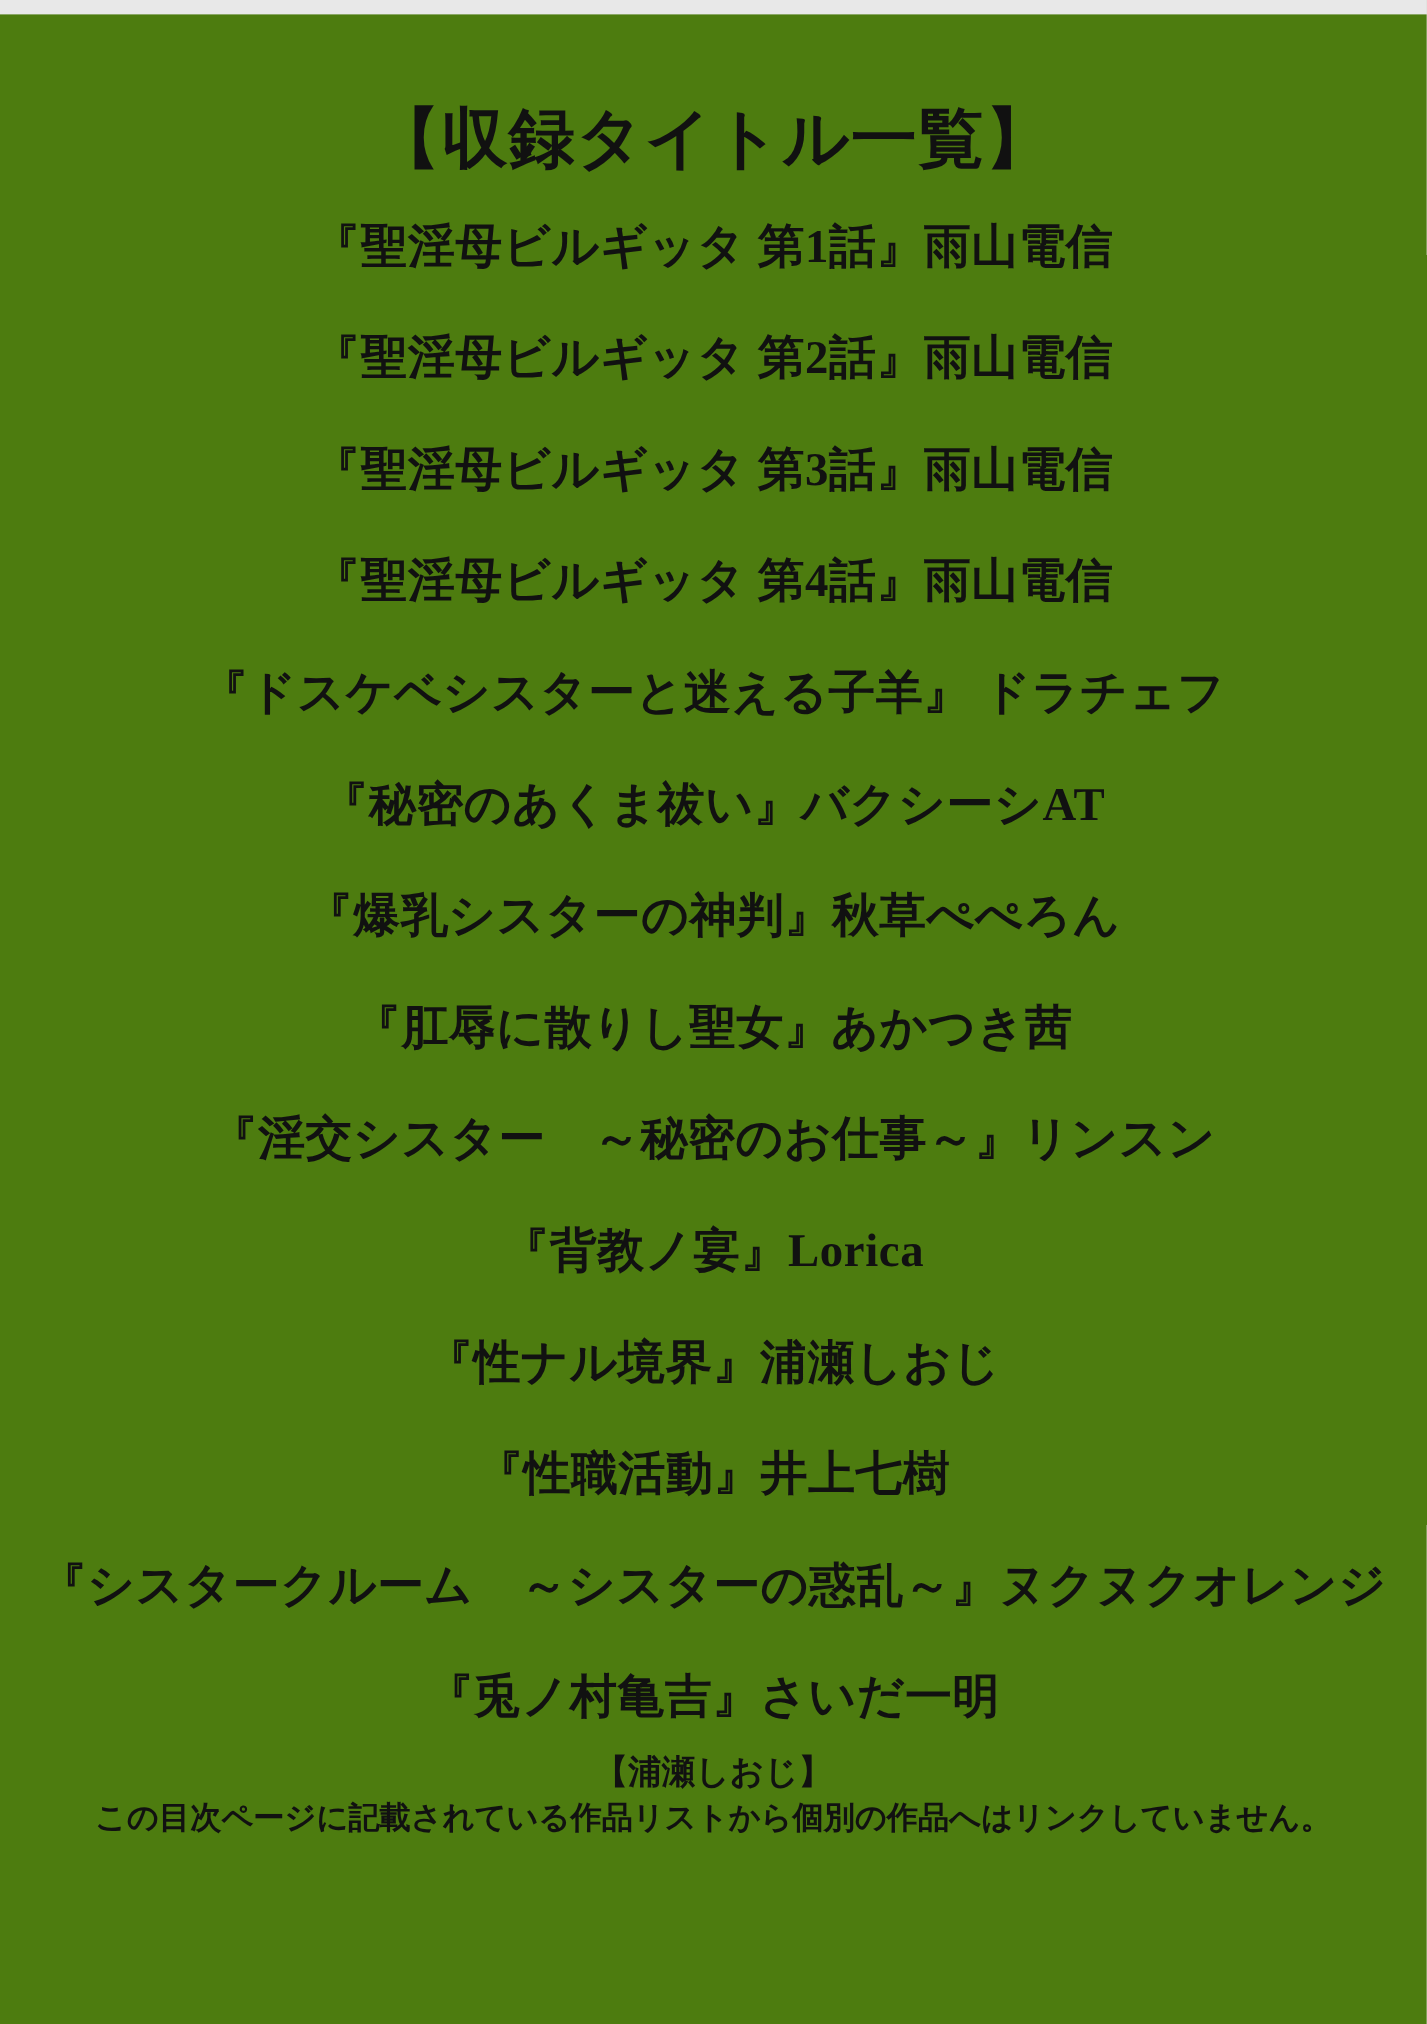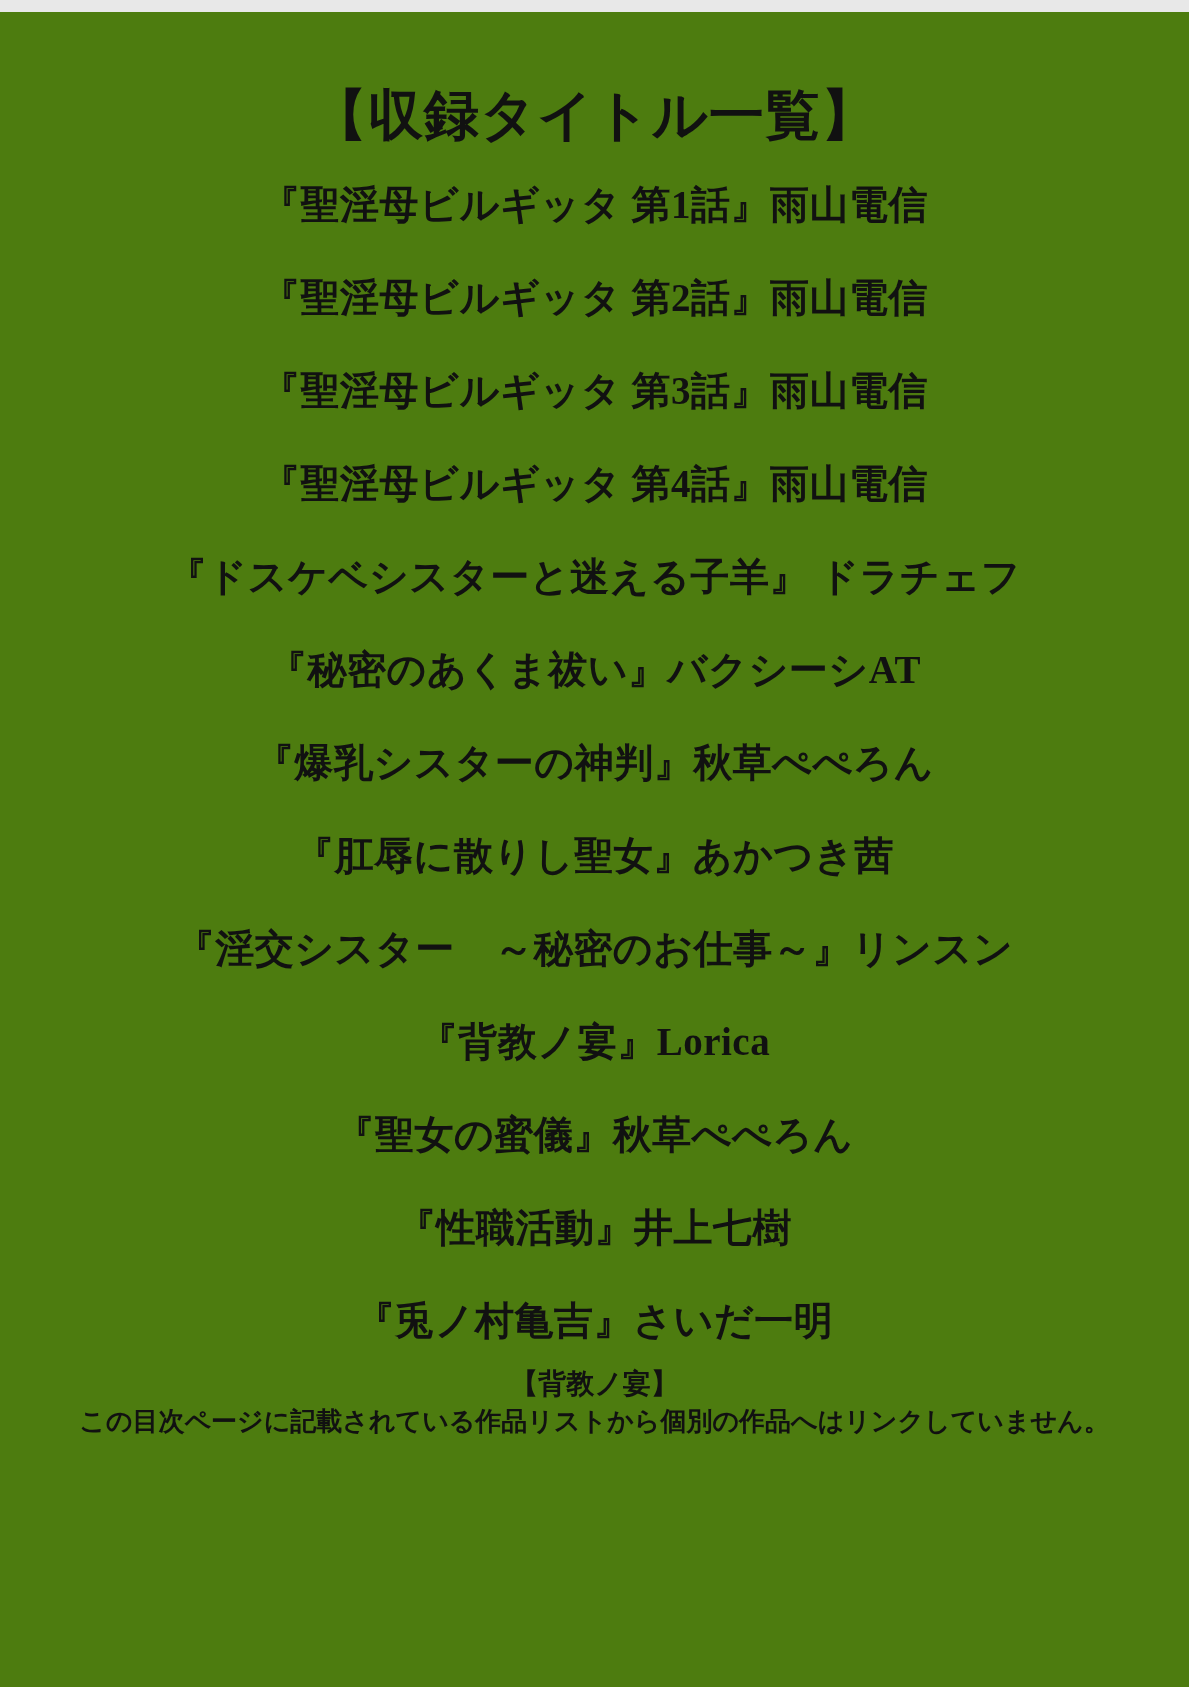--- a/index.html
+++ b/index.html
@@ -74,23 +74,24 @@
     <div class="item">『聖淫母ビルギッタ 第1話』雨山電信</div>
     <div class="item">『聖淫母ビルギッタ 第2話』雨山電信</div>
     <div class="item">『聖淫母ビルギッタ 第3話』雨山電信</div>
     <div class="item">『聖淫母ビルギッタ 第4話』雨山電信</div>
     <div class="item">『ドスケベシスターと迷える子羊』 ドラチェフ</div>
     <div class="item">『秘密のあくま祓い』バクシーシAT</div>
     <div class="item">『爆乳シスターの神判』秋草ぺぺろん</div>
     <div class="item">『肛辱に散りし聖女』あかつき茜</div>
     <div class="item">『淫交シスター　～秘密のお仕事～』リンスン</div>
     <div class="item">『背教ノ宴』Lorica</div>
-    <div class="item">『聖女の蜜儀』秋草ぺぺろん</div>
+    <div class="item">『性ナル境界』浦瀬しおじ</div>
     <div class="item">『性職活動』井上七樹</div>
+    <div class="item">『シスタークルーム　～シスターの惑乱～』ヌクヌクオレンジ</div>
     <div class="item">『兎ノ村亀吉』さいだ一明</div>
   </div>
 
   <div class="notice">
-    <div class="notice-heading">【背教ノ宴】</div>
+    <div class="notice-heading">【浦瀬しおじ】</div>
     <div class="notice-line">この目次ページに記載されている作品リストから個別の作品へはリンクしていません。</div>
   </div>
 
 </div>
 
 </body></html>

